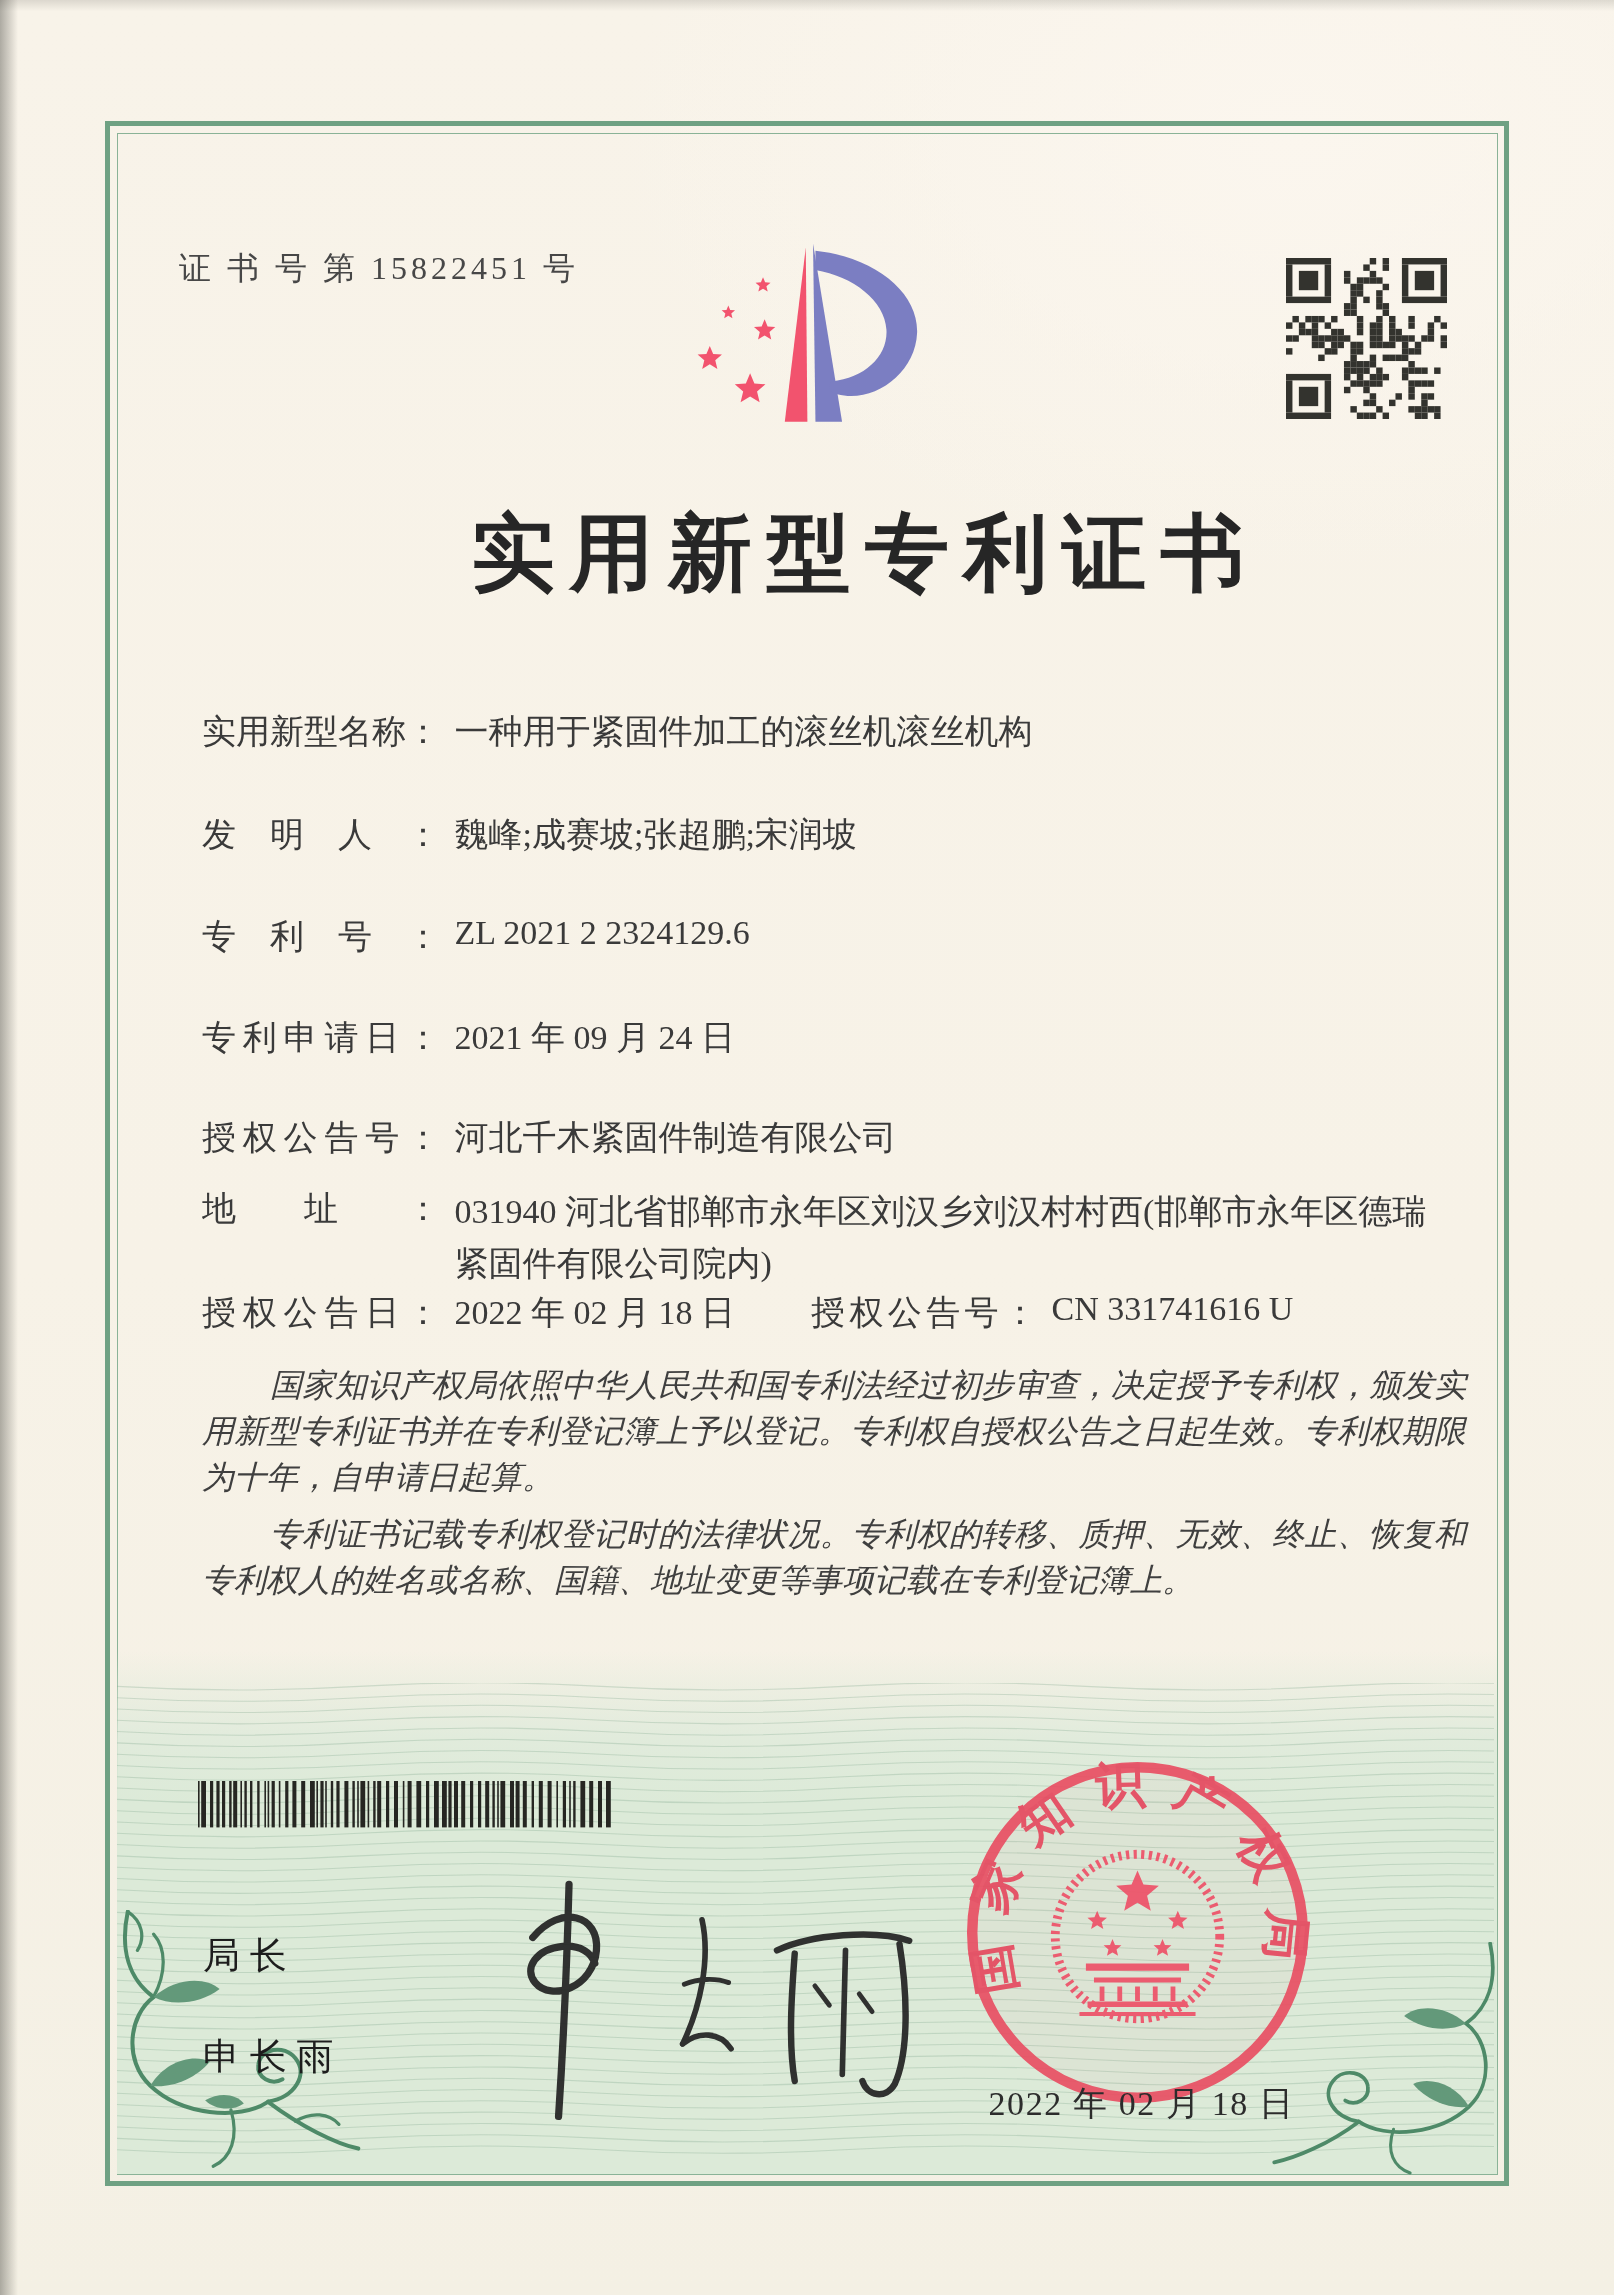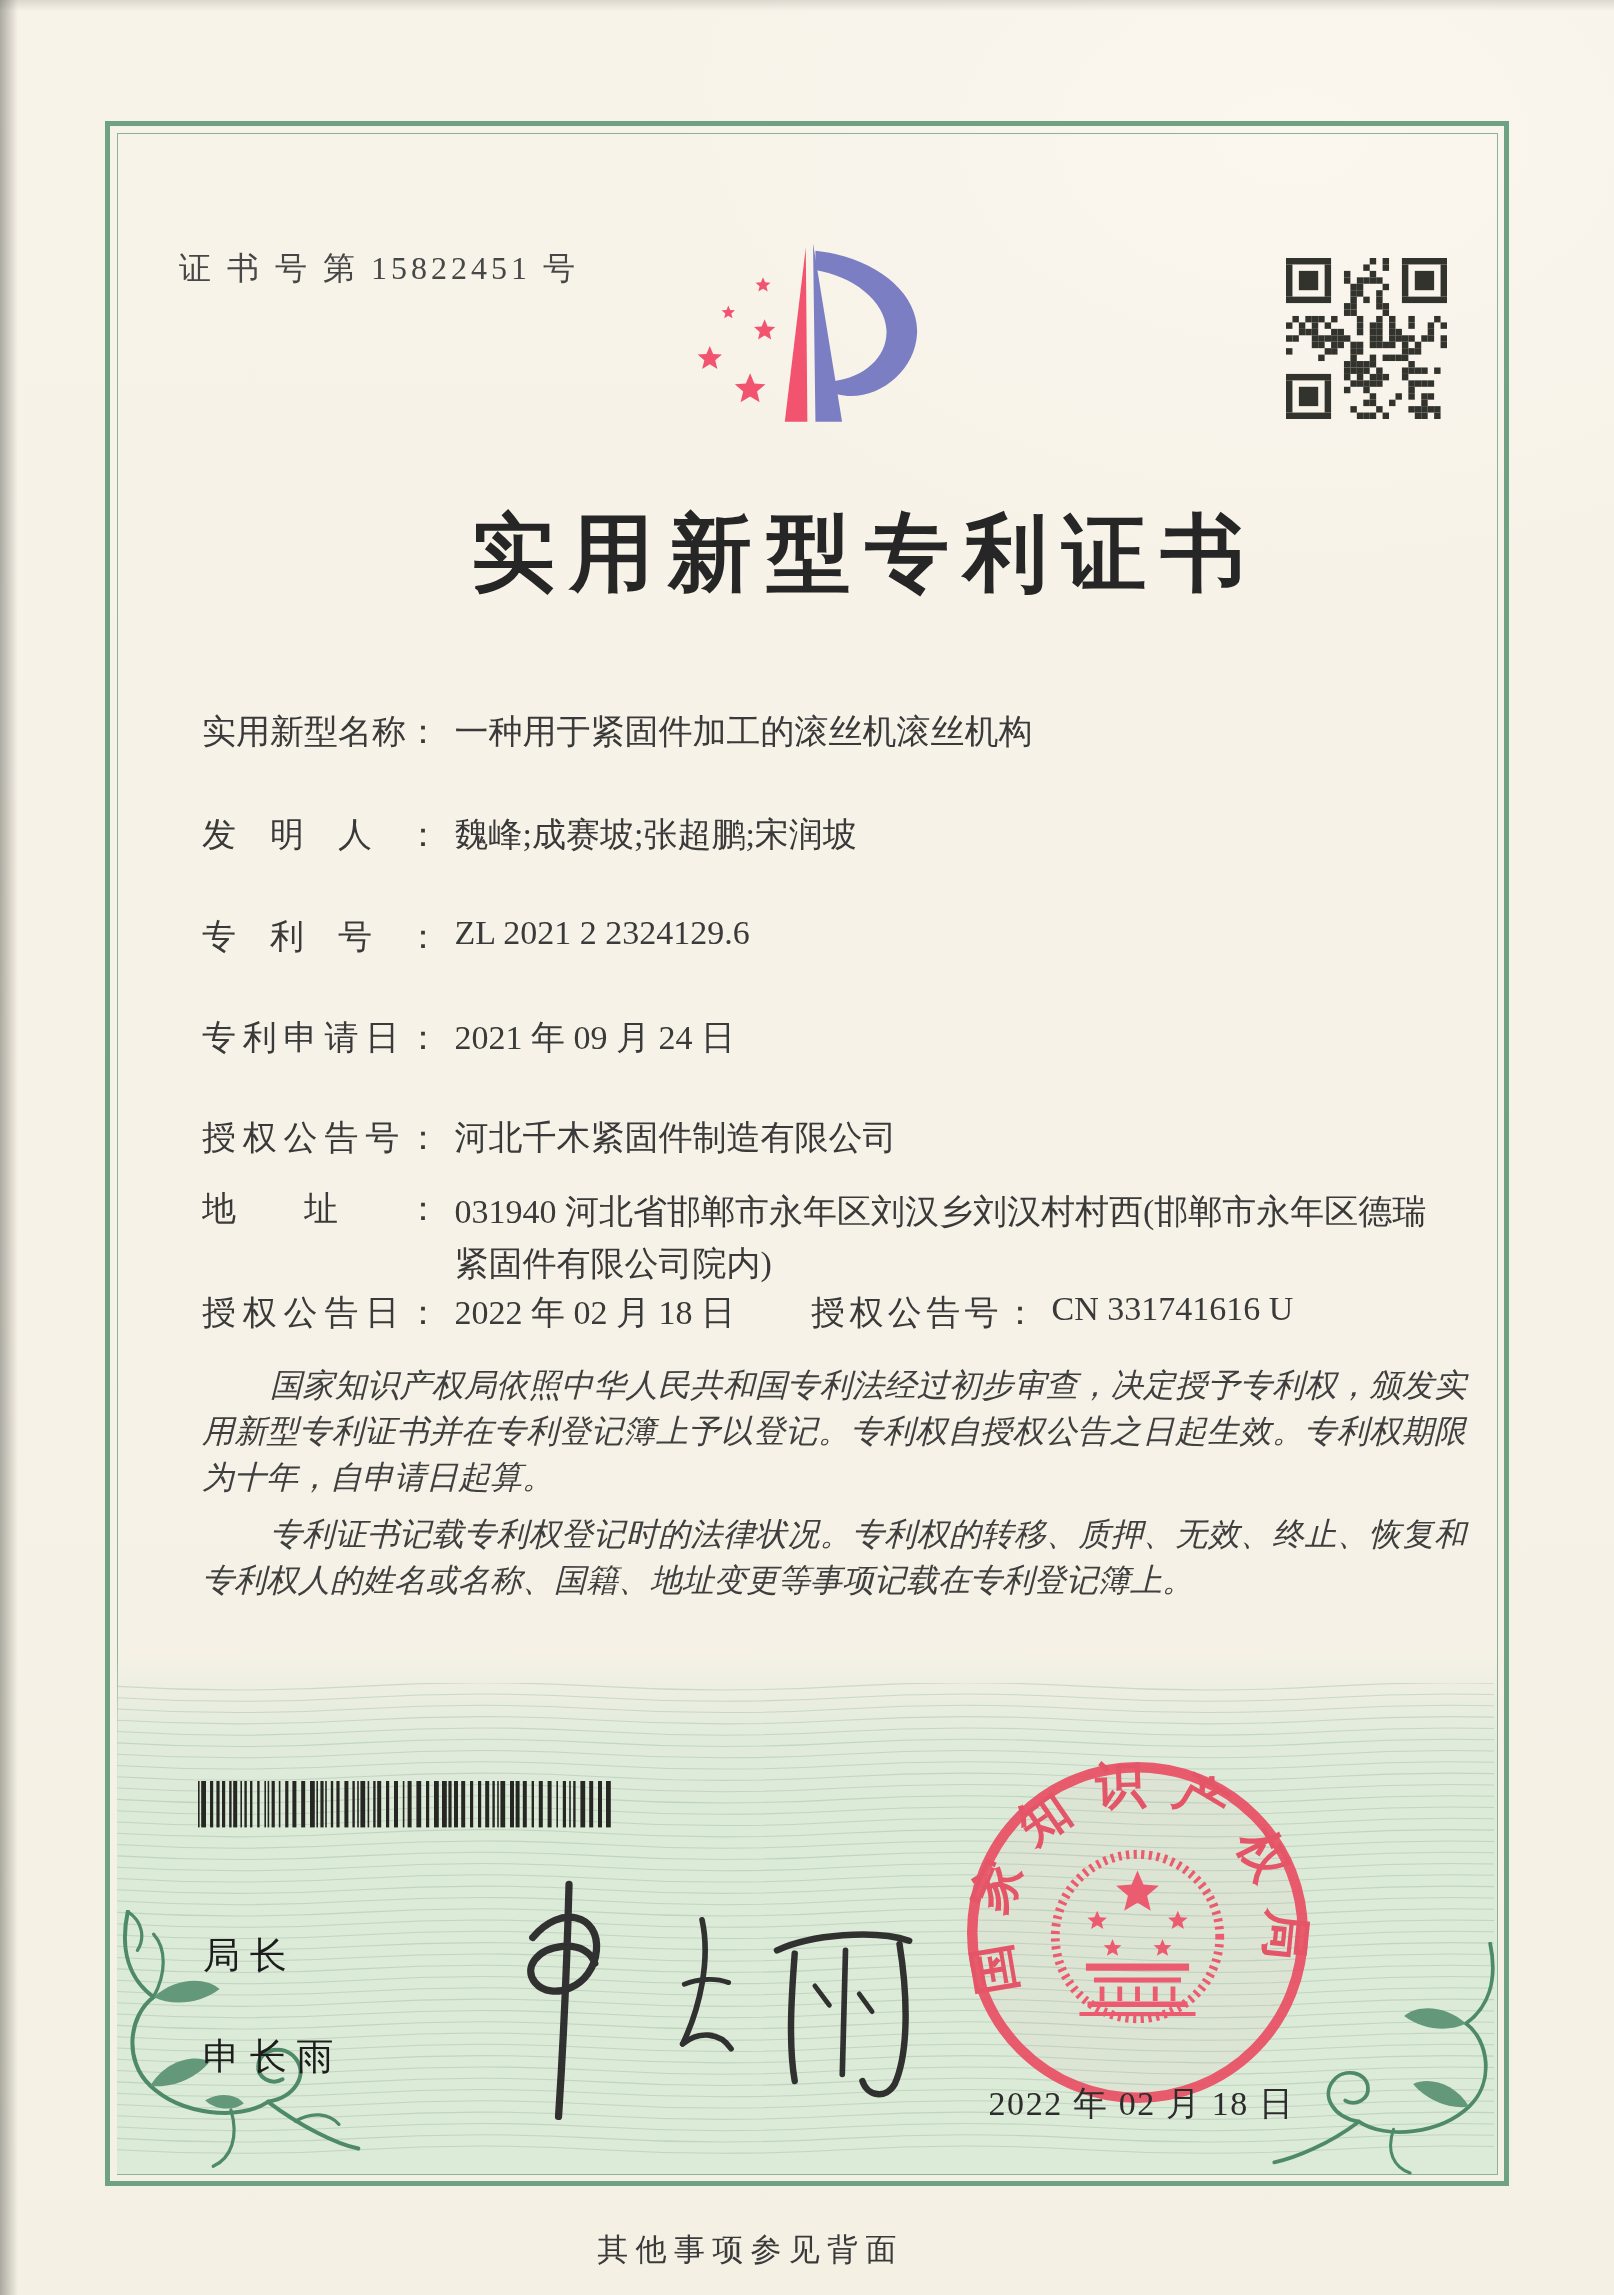--- a/index.html
+++ b/index.html
@@ -472,16 +472,15 @@
         <path d="M166,278 L294,278" stroke-width="9"></path>
         <path d="M176,294 L284,294" stroke-width="6"></path>
         <path d="M186,302 L186,320 M208,302 L208,320 M230,302 L230,320 M252,302 L252,320 M274,302 L274,320" stroke-width="6"></path>
         <path d="M168,324 L292,324" stroke-width="7"></path>
         <path d="M158,336 L302,336" stroke-width="5"></path>
       </g>
     </g>
   </svg>
   <div class="abs sealdate">2022 年 02 月 18 日</div>
 
-  <div class="abs backnote">其他事项参见背面</div>
 
 </div>
 
 
 </body></html>

